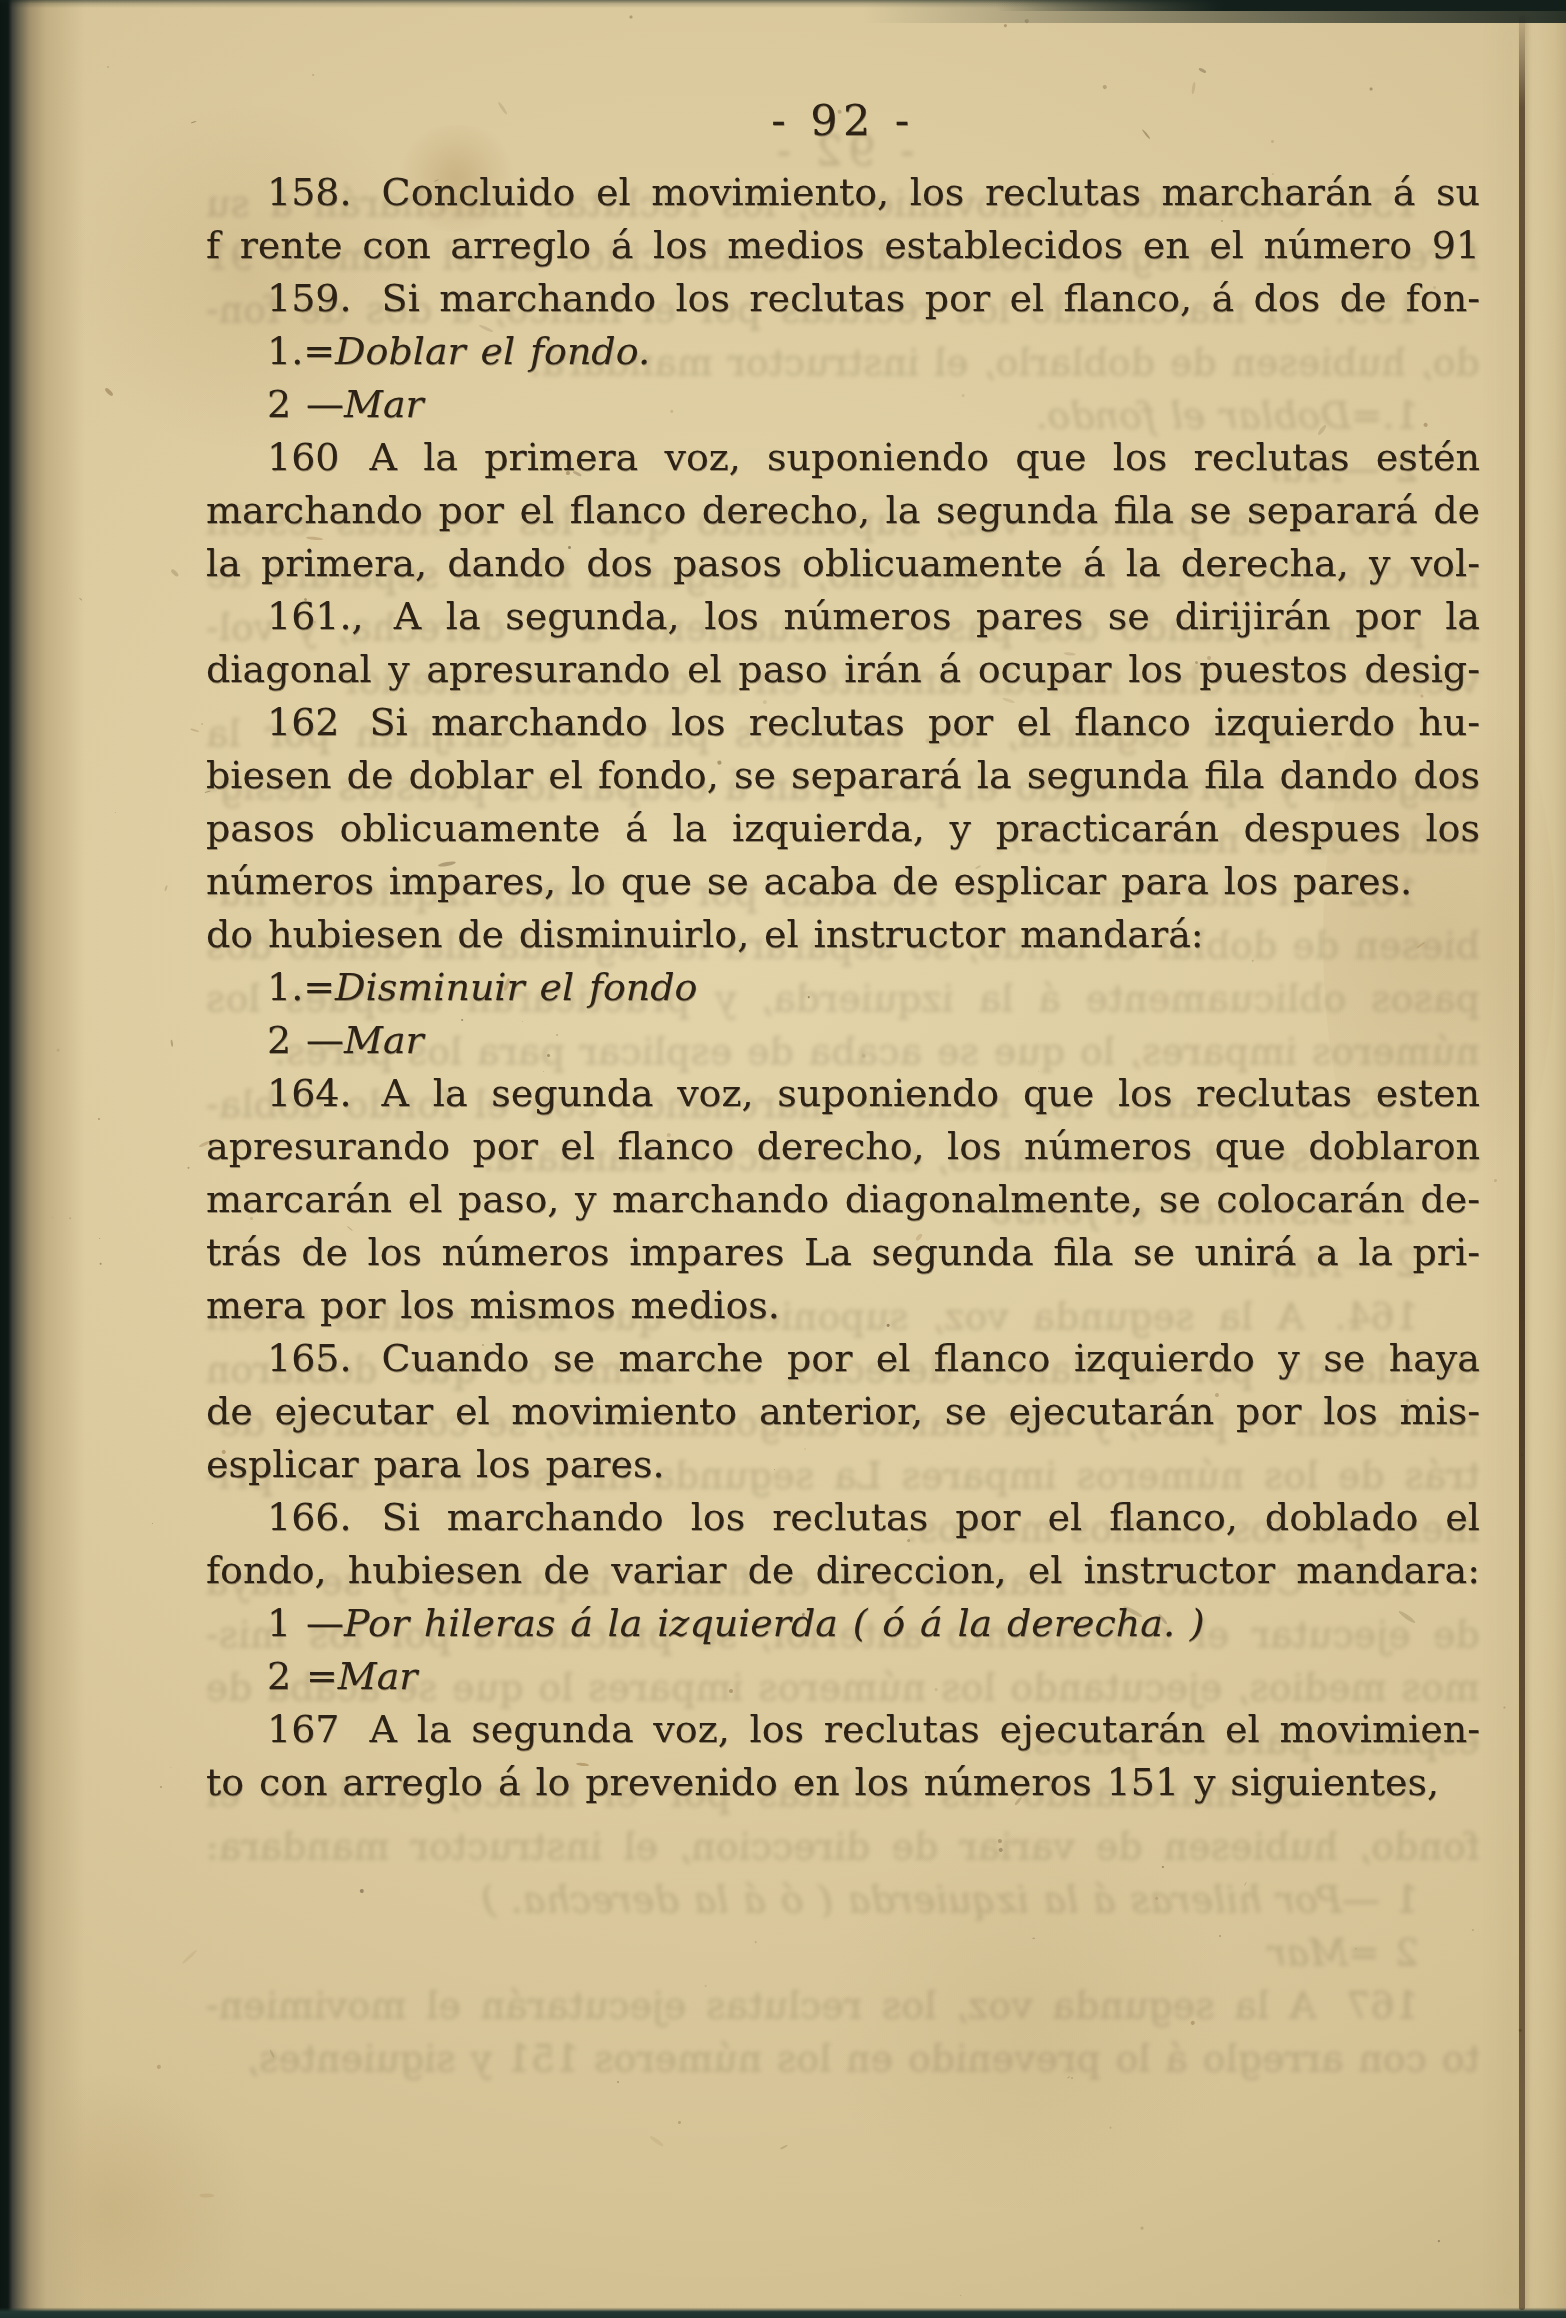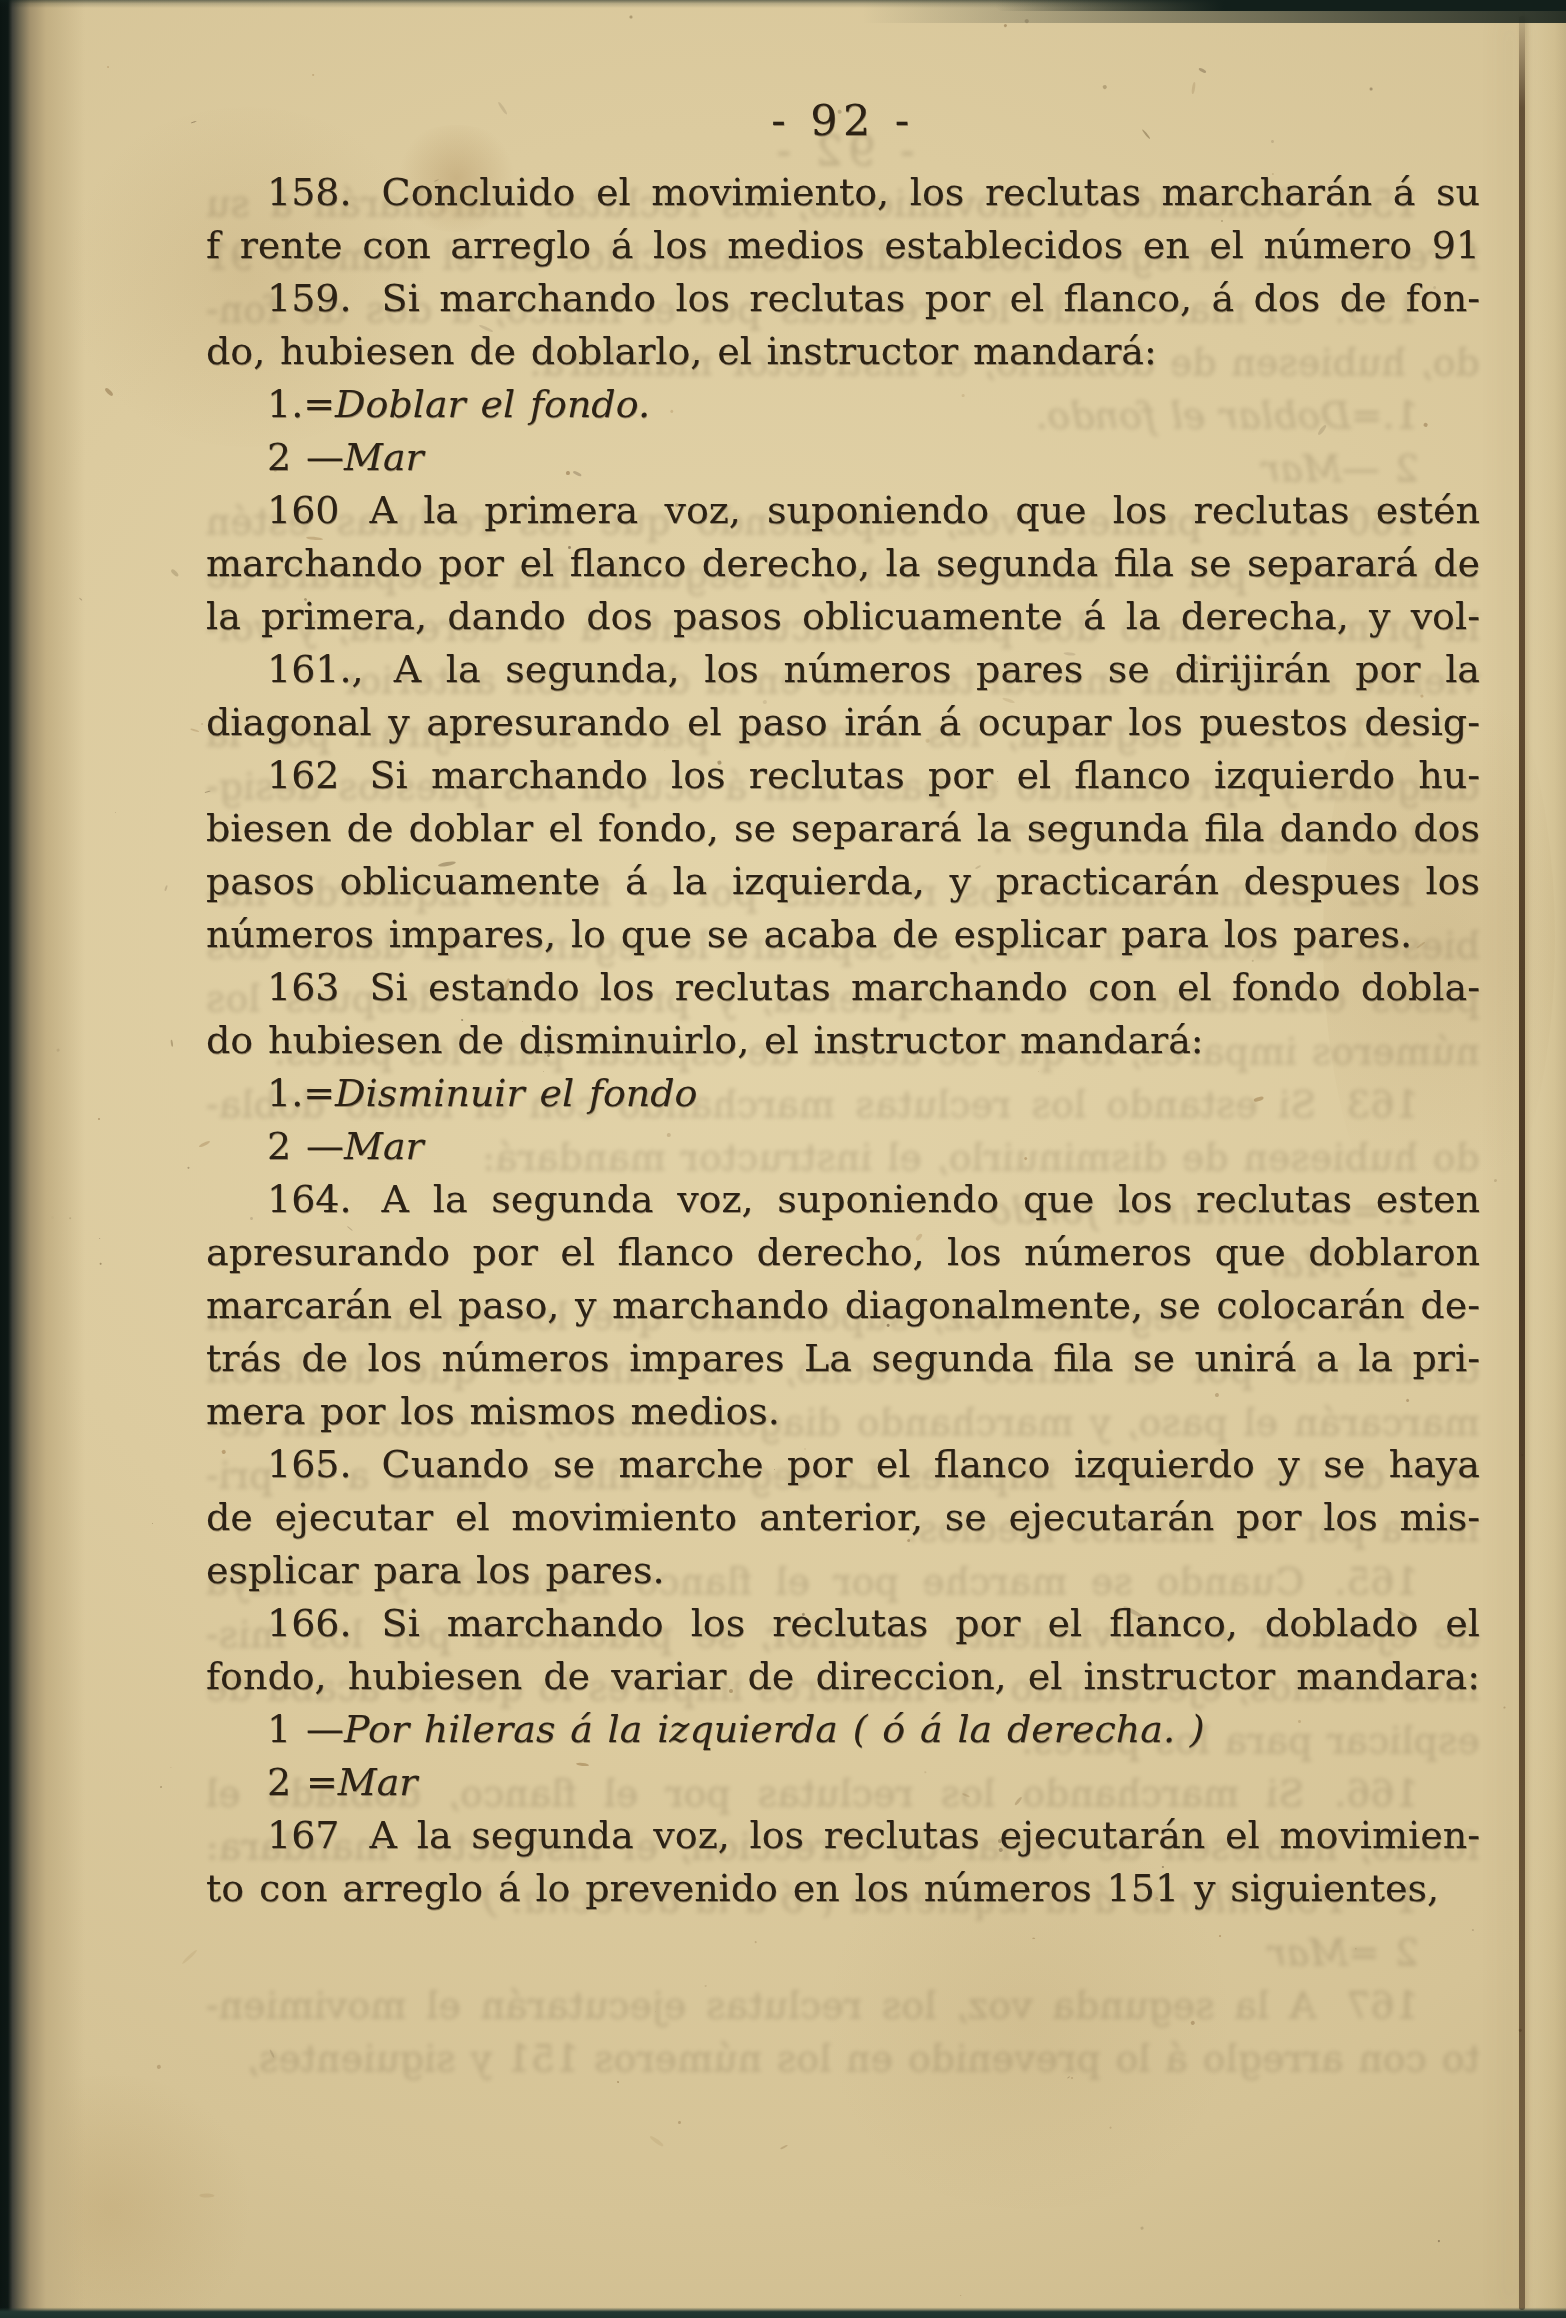--- a/index.html
+++ b/index.html
@@ -313,33 +313,31 @@
       <div class="line j indent"><span class="num">167</span>A la segunda voz, los reclutas ejecutarán el movimien-</div>
       <div class="line">to con arreglo á lo prevenido en los números 151 y siguientes,</div>
     </div>
 
   <div class="text-block">
     <div class="page-number">- 92 -</div>
     <div class="lines" id="lines">
         <div class="line j indent"><span class="num">158.</span>Concluido el movimiento, los reclutas marcharán á su</div>
         <div class="line j">f rente con arreglo á los medios establecidos en el número 91</div>
         <div class="line j indent"><span class="num">159.</span>Si marchando los reclutas por el flanco, á dos de fon-</div>
-        <div class="line">do, hubiesen de doblarlo, el instructor mandará:</div>
         <div class="line indent"><span>1.=</span><span class="cmd-label">Doblar el fondo.</span></div>
         <div class="line indent"><span>2 —</span><span class="cmd-label">Mar</span></div>
         <div class="line j indent"><span class="num">160</span>A la primera voz, suponiendo que los reclutas estén</div>
         <div class="line j">marchando por el flanco derecho, la segunda fila se separará de</div>
         <div class="line j">la primera, dando dos pasos oblicuamente á la derecha, y vol-</div>
         <div class="line j indent"><span class="num">161.,</span>A la segunda, los números pares se dirijirán por la</div>
         <div class="line j">diagonal y apresurando el paso irán á ocupar los puestos desig-</div>
         <div class="line j indent"><span class="num">162</span>Si marchando los reclutas por el flanco izquierdo hu-</div>
         <div class="line j">biesen de doblar el fondo, se separará la segunda fila dando dos</div>
         <div class="line j">pasos oblicuamente á la izquierda, y practicarán despues los</div>
         <div class="line">números impares, lo que se acaba de esplicar para los pares.</div>
-        <div class="line j indent"><span class="num">163</span>Si estando los reclutas marchando con el fondo dobla-</div>
         <div class="line">do hubiesen de disminuirlo, el instructor mandará:</div>
         <div class="line indent"><span>1.=</span><span class="cmd-label">Disminuir el fondo</span></div>
         <div class="line indent"><span>2 —</span><span class="cmd-label">Mar</span></div>
         <div class="line j indent"><span class="num">164.</span>A la segunda voz, suponiendo que los reclutas esten</div>
         <div class="line j">apresurando por el flanco derecho, los números que doblaron</div>
         <div class="line j">marcarán el paso, y marchando diagonalmente, se colocarán de-</div>
         <div class="line j">trás de los números impares La segunda fila se unirá a la pri-</div>
         <div class="line">mera por los mismos medios.</div>
         <div class="line j indent"><span class="num">165.</span>Cuando se marche por el flanco izquierdo y se haya</div>
         <div class="line j">de ejecutar el movimiento anterior, se ejecutarán por los mis-</div>

